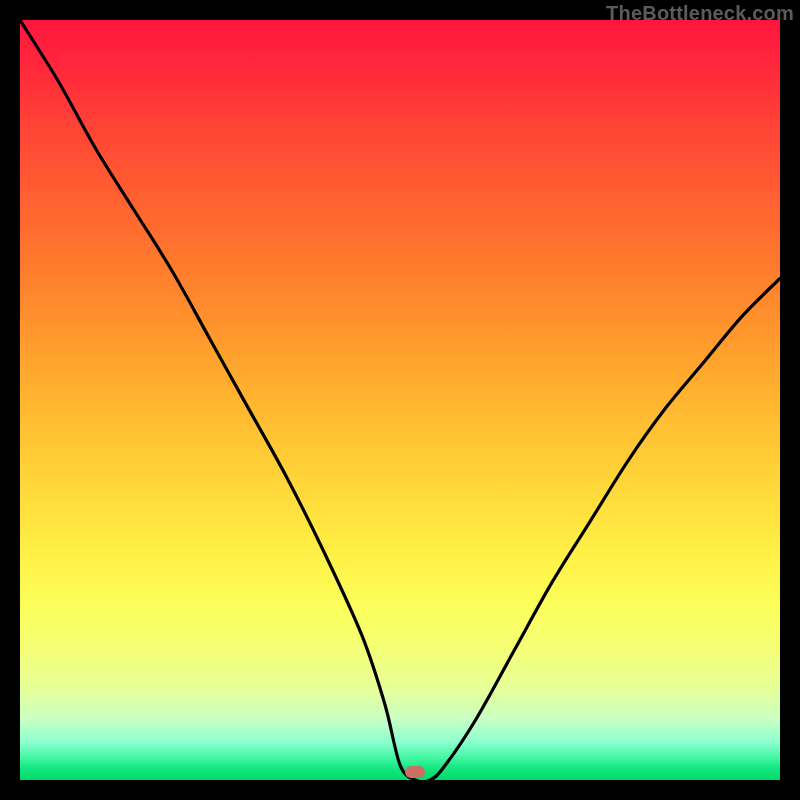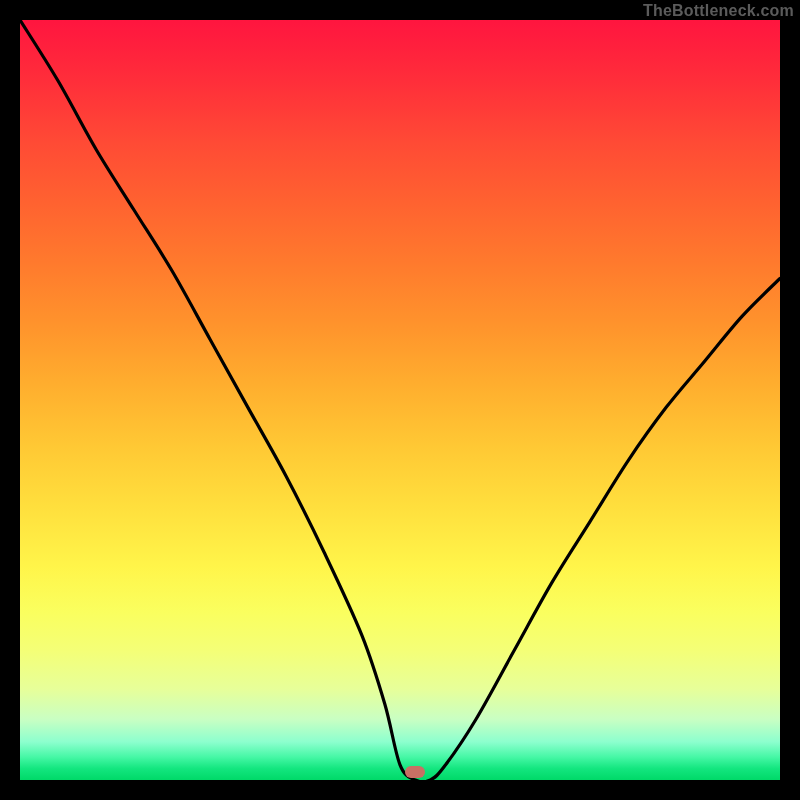--- a/index.html
+++ b/index.html
@@ -57,21 +57,21 @@
     height: 12px;
     background: #c97064;
     border-radius: 6px / 6px;
     transform: translate(-50%, -50%);
   }
   .watermark {
     position: absolute;
     top: 2px;
     right: 6px;
     color: #5b5b5b;
-    font-size: 16px;
+    font-size: 20px;
     font-weight: 600;
     letter-spacing: 0.2px;
     user-select: none;
   }
 </style>
 </head>
 <body>
 
 <div class="frame">
   <div class="plot-area">

